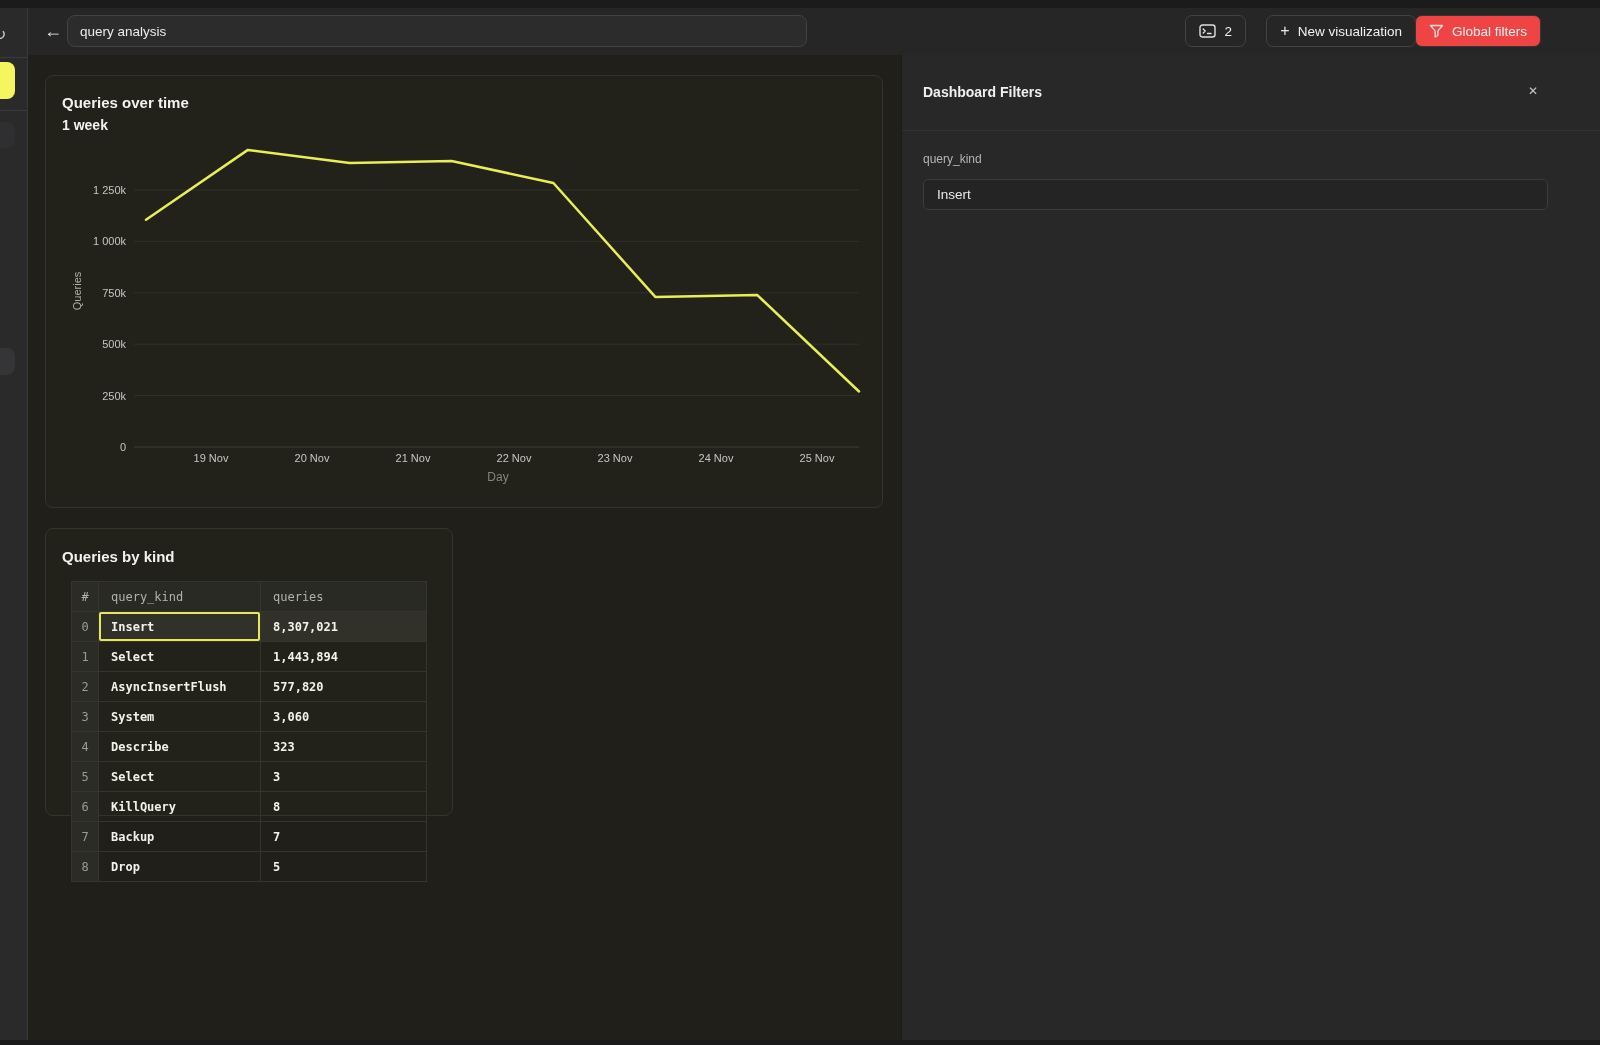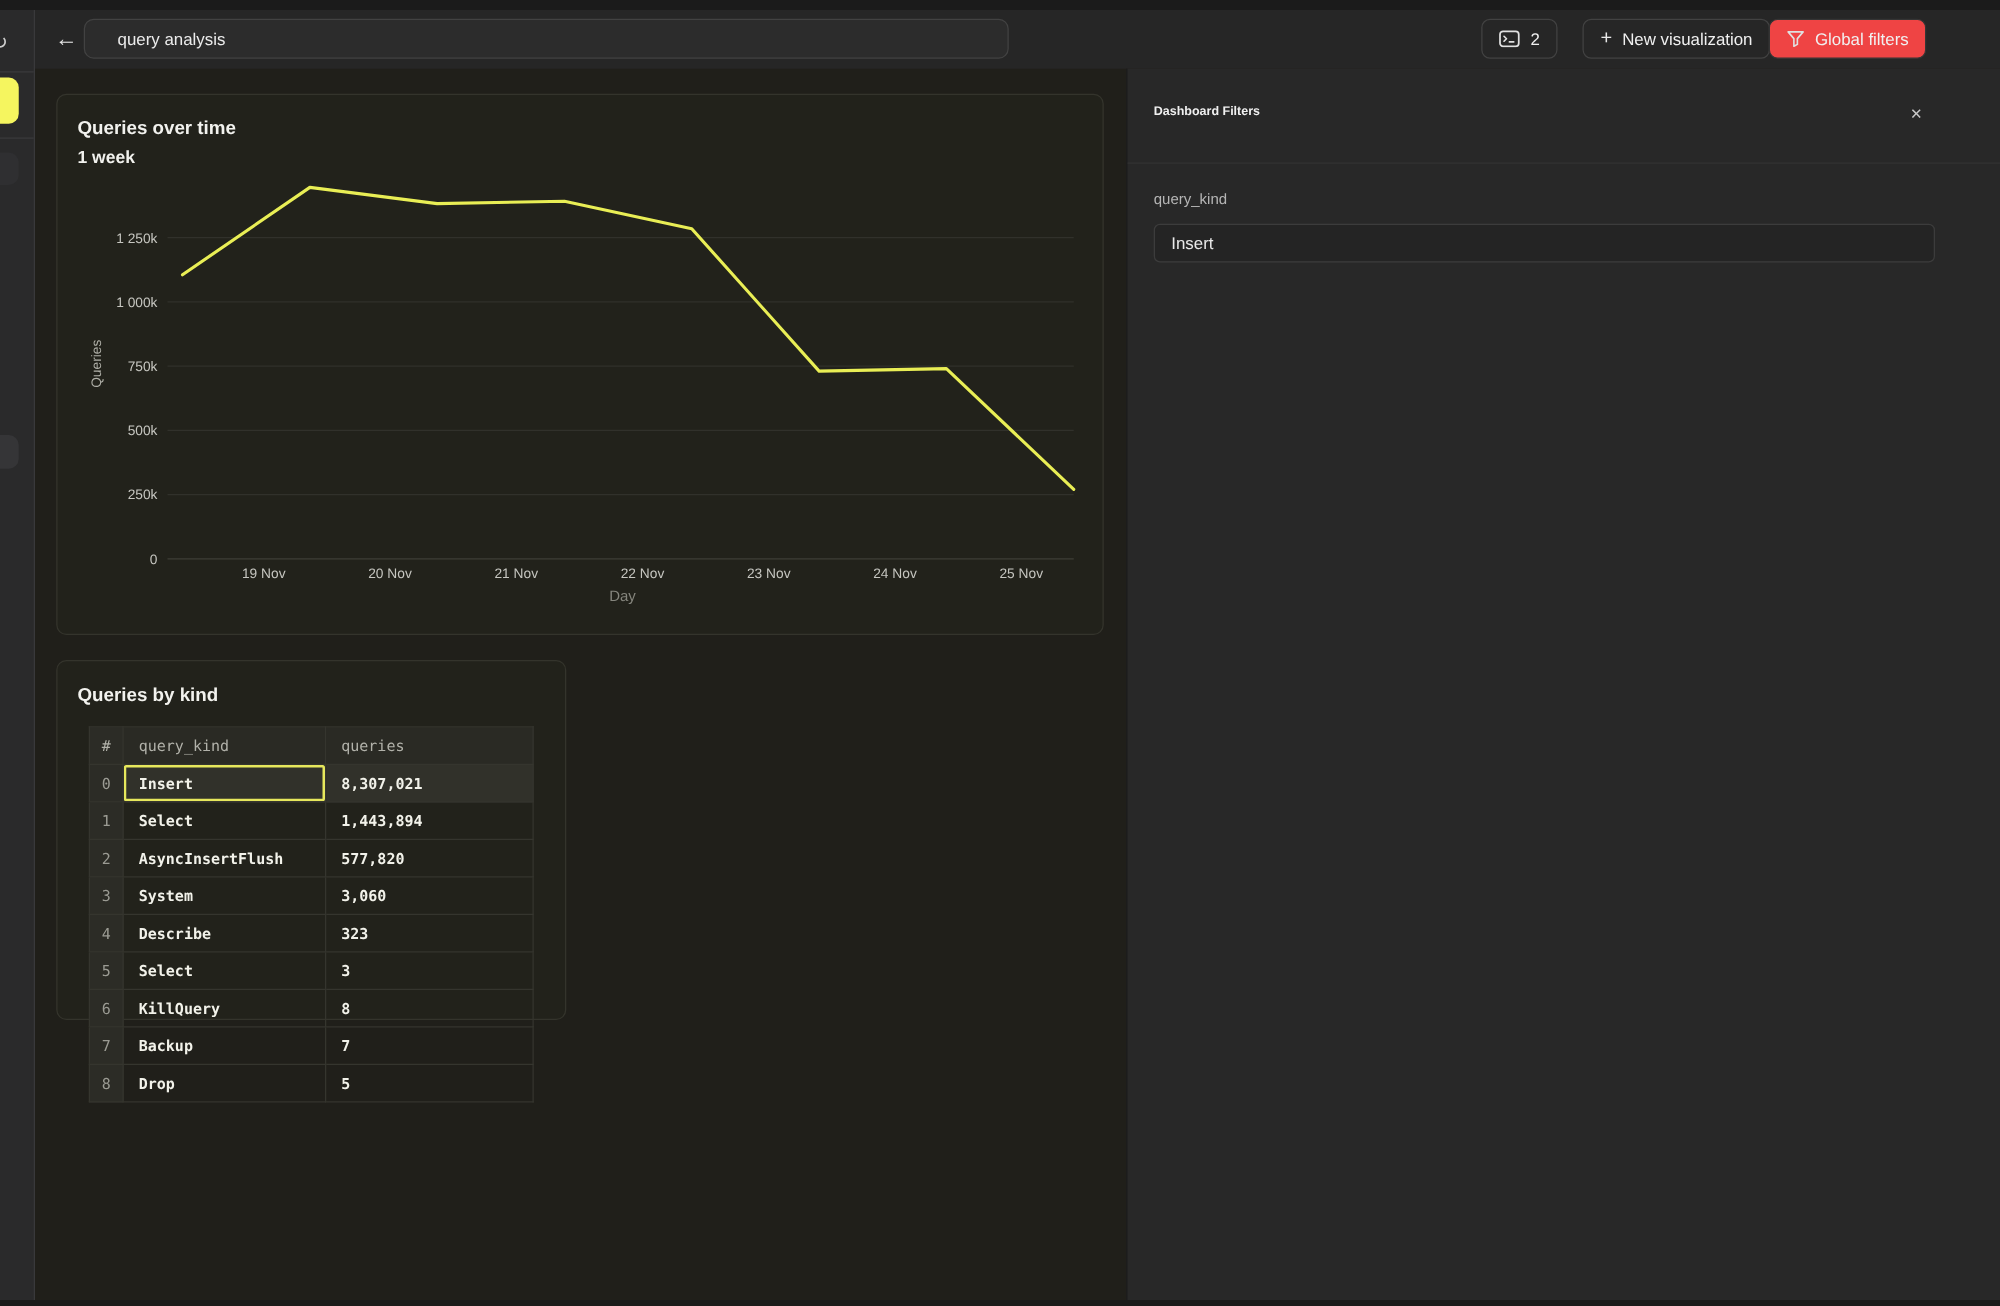--- a/index.html
+++ b/index.html
@@ -18,21 +18,21 @@
   .refresh-icon{position:absolute;left:-7px;top:19px;font-size:16px;color:#cfcfcf;line-height:1}
   .side-tab{position:absolute;left:-10px;width:25px;border-radius:8px}
   .side-tab.active{top:54px;height:37px;background:#f5f55f}
   .side-tab.t1{top:114px;height:26px;background:#2f2f31}
   .side-tab.t2{top:340px;height:27px;background:#353537}
 
   .topbar{position:absolute;left:28px;top:8px;width:1572px;height:47px;background:#262626}
   .back-btn{position:absolute;left:12px;top:10px;width:26px;height:26px;display:flex;
     align-items:center;justify-content:center;color:#e6e6e6;font-size:18px;cursor:pointer}
   .title-input{position:absolute;left:39px;top:7px;width:740px;height:32px;background:#2c2c2c;
-    border:1px solid #424242;border-radius:8px;color:#ececec;font-size:13.5px;padding:0 26px;
+    border:1px solid #424242;border-radius:8px;color:#ececec;font-size:13.5px;padding:0 12px;
     box-sizing:border-box;font-family:"Liberation Sans",sans-serif;outline:none}
   .tb-btn{position:absolute;top:7px;height:32px;border-radius:7px;display:flex;align-items:center;
     gap:8px;font-size:13.5px;color:#f0f0f0;box-sizing:border-box;padding:0 13px;cursor:pointer;
     background:transparent;border:1px solid #424242;white-space:nowrap}
   .tb-btn svg{display:block}
   .btn-console{right:354px}
   .btn-newviz{right:184px}
   .btn-global{right:59px;background:#ef4444;border:1px solid #343434}
   .plus-glyph{font-size:16px;color:#e8e8e8;line-height:1;margin-top:-1px}
 
@@ -52,21 +52,21 @@
   .qtable th{background:#2a2a24;color:#b2b2aa;font-weight:400}
   .qtable th.c-idx{background:#2c2c26;text-align:center;padding:0}
   .qtable td.c-idx{background:#2c2c26;color:#9b9b93;text-align:center;padding:0;font-weight:400}
   .qtable td.c-data{color:#f2f2ea;font-weight:700}
   .qtable tr.sel td.c-data{background:#31312a}
   .qtable tr.sel td.cell-kind{box-shadow:inset 0 0 0 2px #e6e75c;border-radius:2px}
 
   
   .filters-panel{position:absolute;left:901px;top:55px;width:699px;height:985px;background:#282828;
     border-left:1px solid #1a1a1a;box-sizing:border-box}
-  .filters-title{position:absolute;left:21px;top:29px;font-size:10px;font-weight:600;color:#f0f0f0}
+  .filters-title{position:absolute;left:21px;top:29px;font-size:14px;font-weight:600;color:#f0f0f0}
   .filters-close{position:absolute;right:62px;top:30px;font-size:12px;color:#c8c8c8;cursor:pointer;line-height:1}
   .filters-divider{position:absolute;left:0;top:75px;width:699px;height:1px;background:#323232}
   .filter-label{position:absolute;left:21px;top:97px;font-size:12px;color:#b5b5b5}
   .filter-input{position:absolute;left:21px;top:124px;width:625px;height:31px;background:#242424;
     border:1px solid #3c3c3c;border-radius:5px;color:#e9e9e9;font-size:13.5px;padding:0 13px;
     box-sizing:border-box;font-family:"Liberation Sans",sans-serif;outline:none}
 </style>
 </head>
 <body>
 

